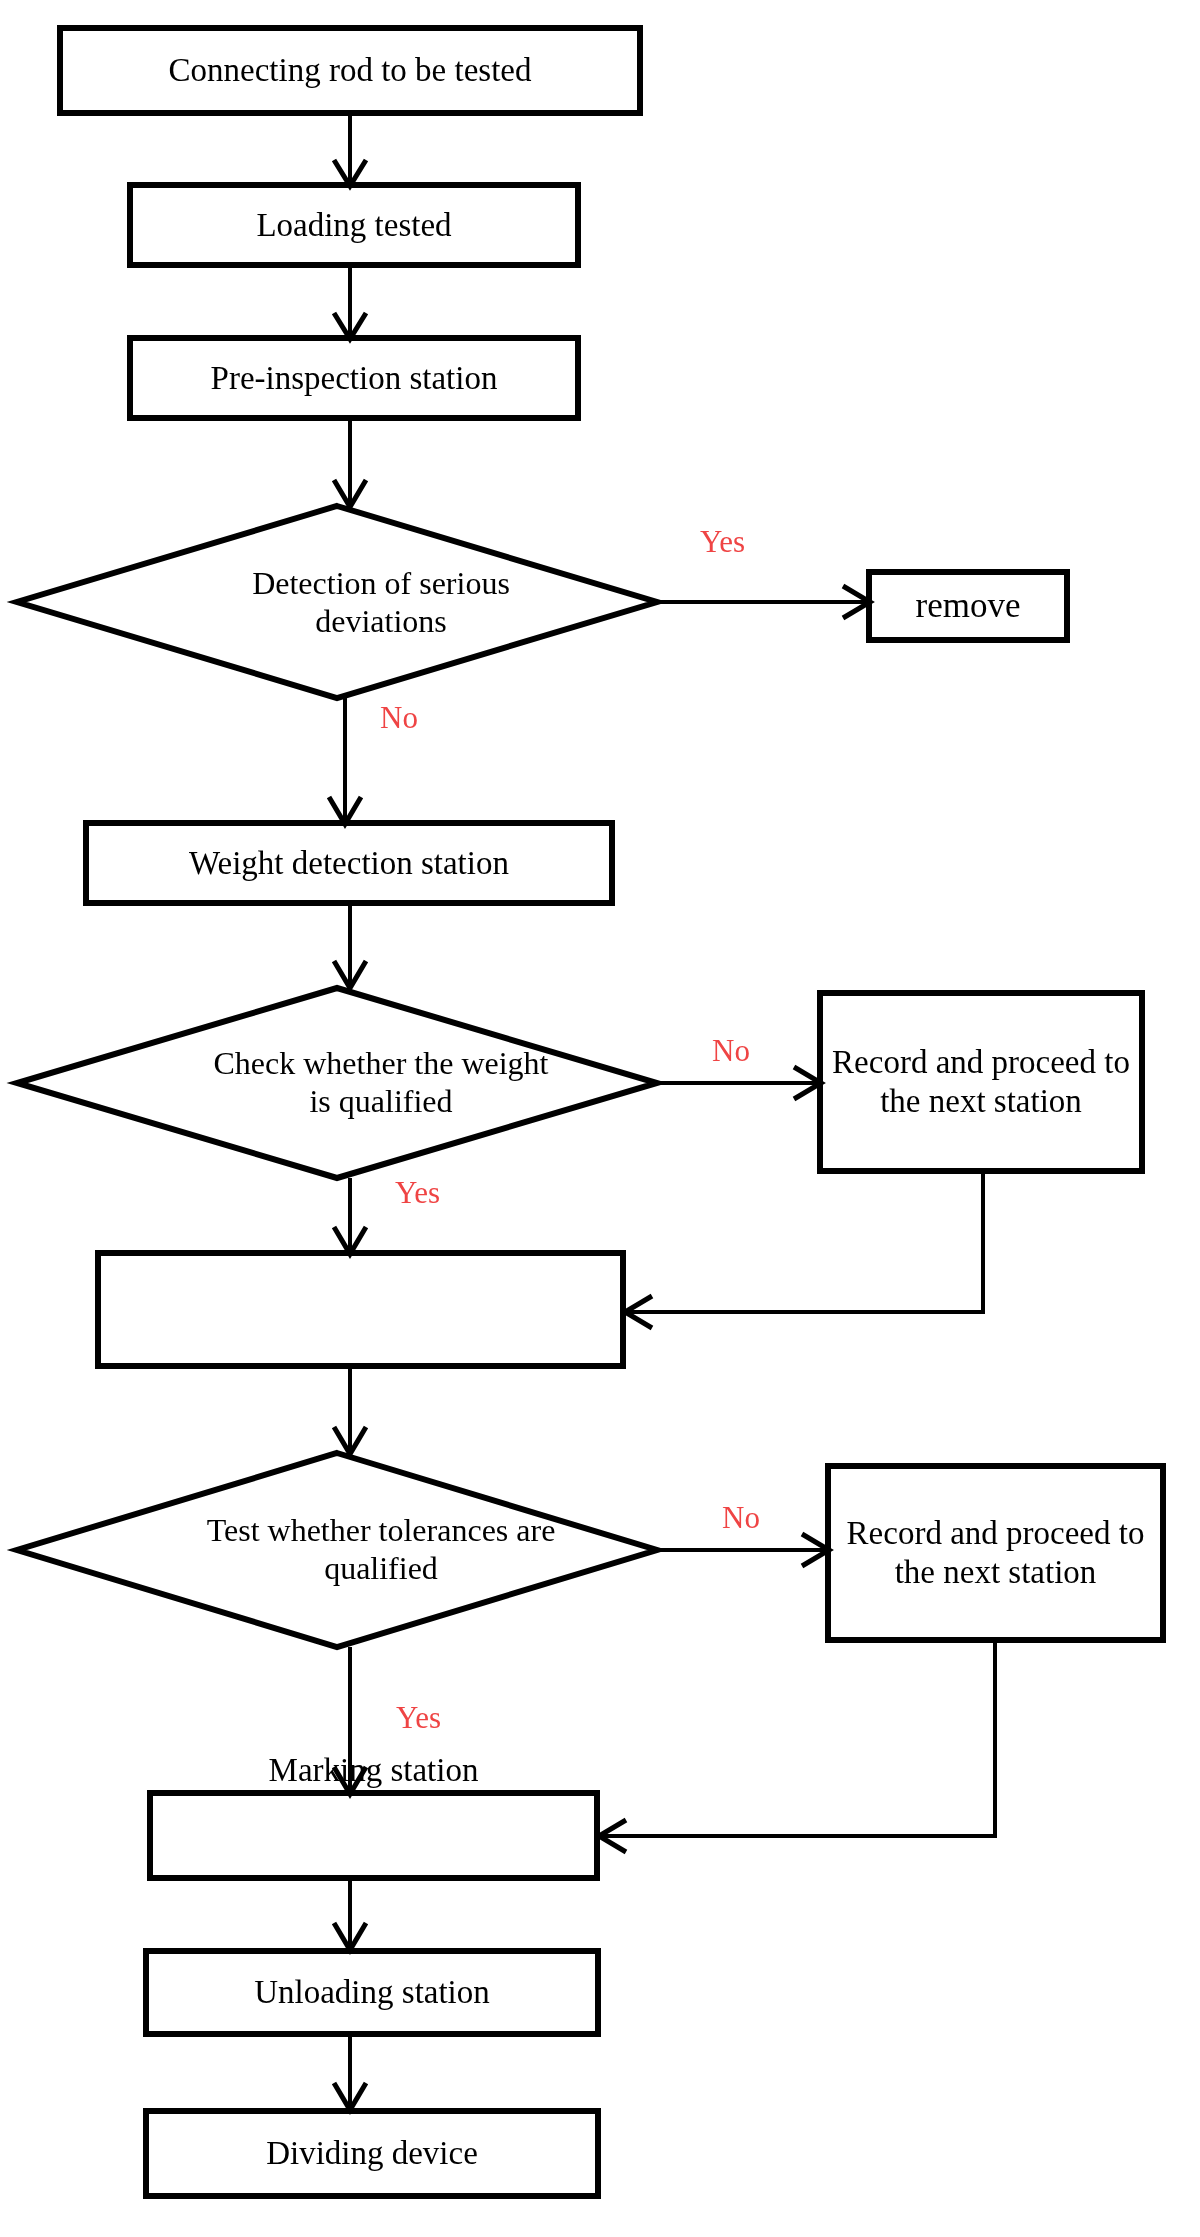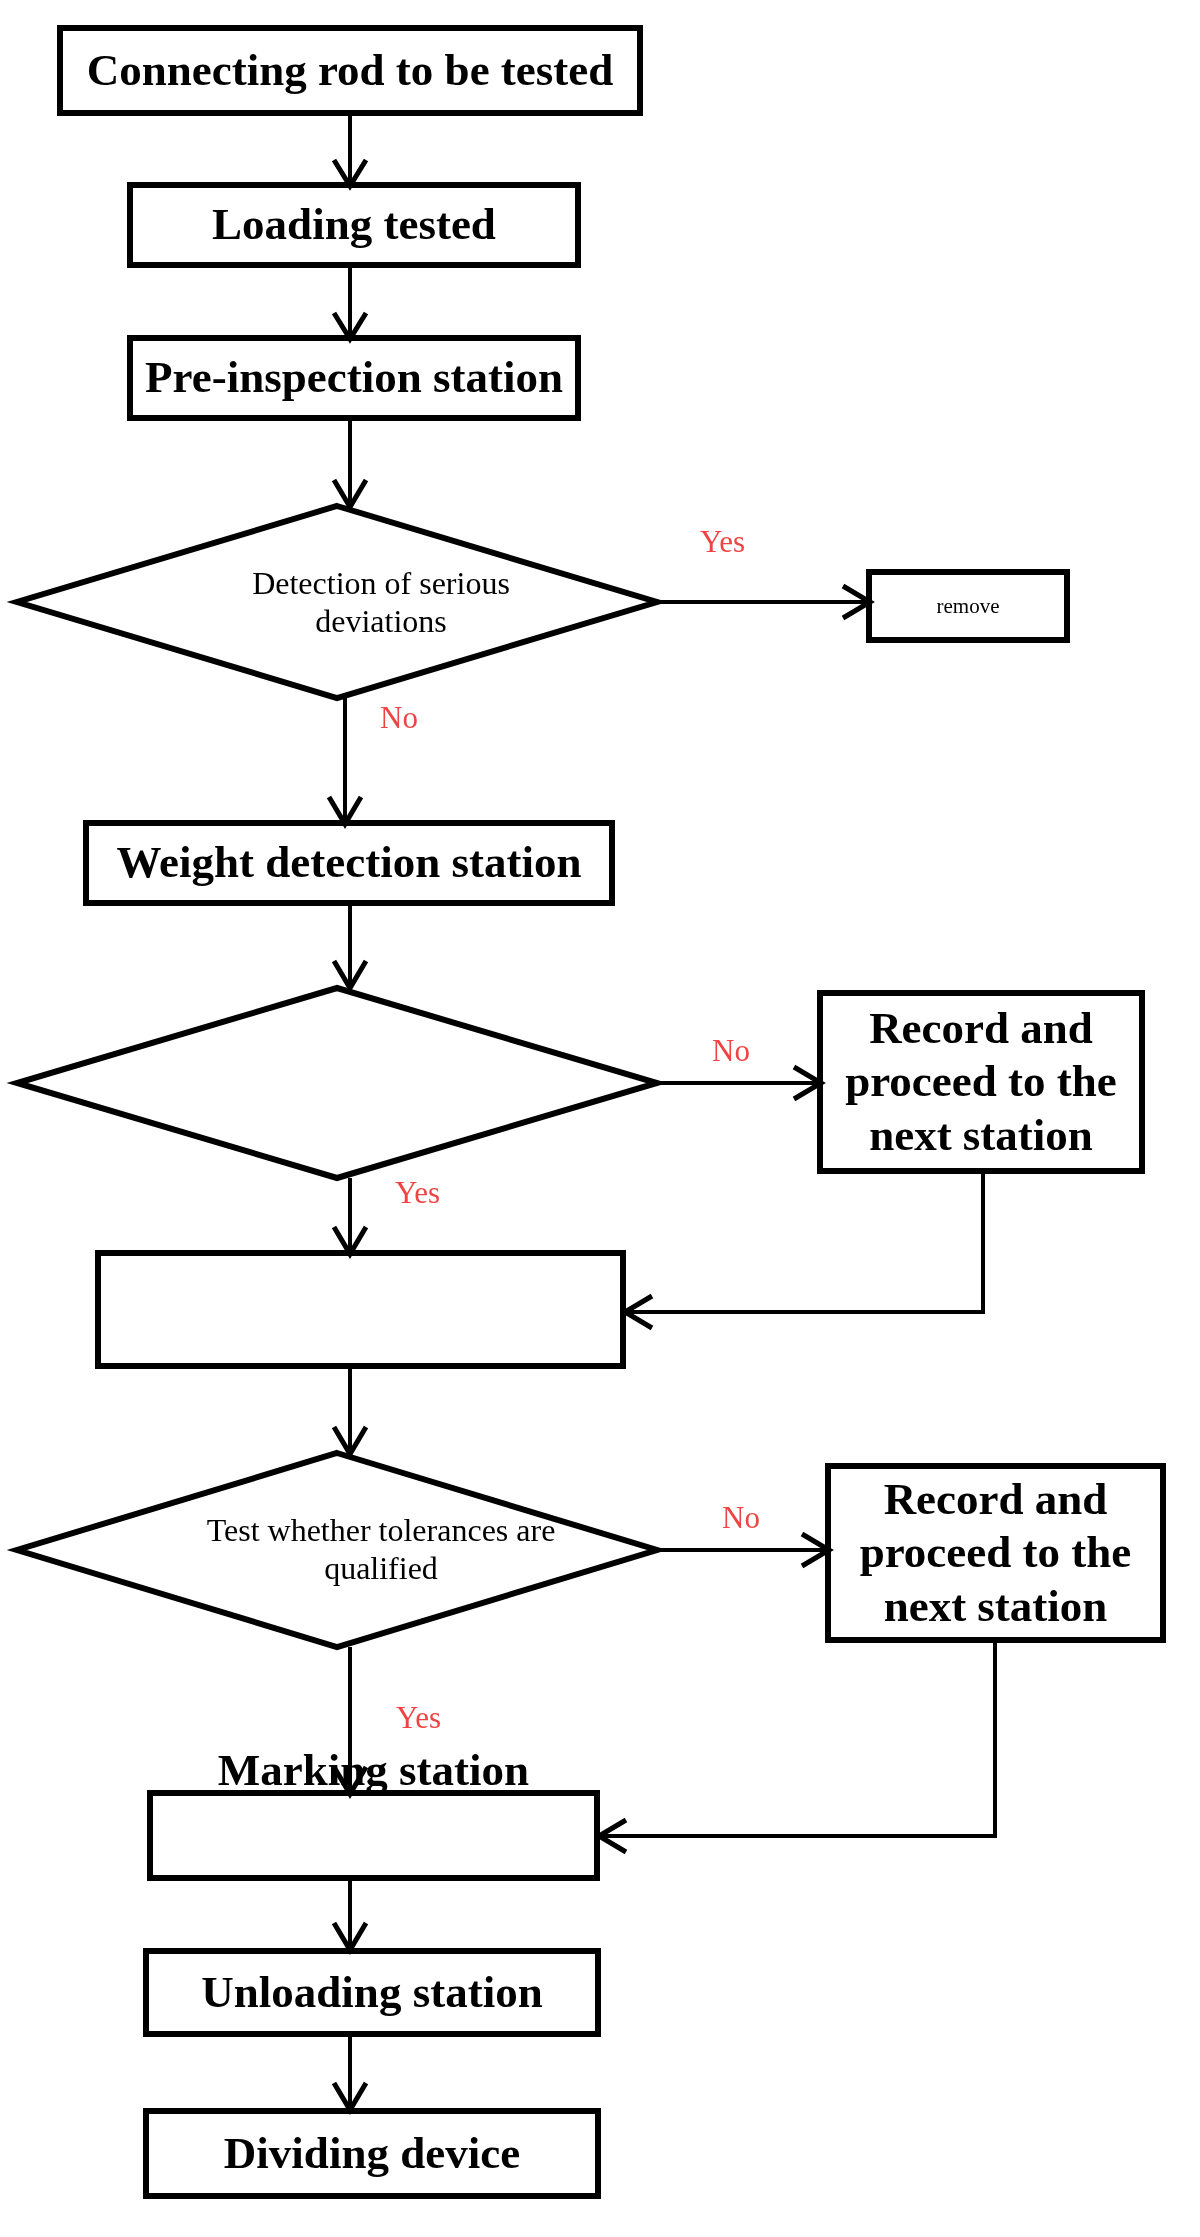--- a/index.html
+++ b/index.html
@@ -35,23 +35,23 @@
     pointer-events: none;
     font-family: "Liberation Serif", "DejaVu Serif", serif;
   }
   .edge-label {
     position: absolute;
     color: #ef4444;
     font-size: 31px;
     font-family: "Liberation Serif", "DejaVu Serif", serif;
     white-space: nowrap;
   }
-  .proc-label  { font-size: 45px; font-weight: bold; }
+  .proc-label  { font-size: 33px; }
   .dec-label   { font-size: 32px; margin-left: 44px; }
-  .small-label { font-size: 21px; }
+  .small-label { font-size: 35px; }
 </style>
 </head>
 <body>
 
 <div id="flowchart-canvas">
 
   <svg id="flow-svg" viewBox="0 0 1200 2237">
 
     <rect x="60" y="28" width="580" height="85" fill="#ffffff" stroke="#000000" stroke-width="6"></rect>
 
@@ -128,20 +128,21 @@
   <div class="node-label proc-label" style="left:130px; top:185px; width:448px; height:80px;">Loading tested</div>
 
   <div class="node-label proc-label" style="left:130px; top:338px; width:448px; height:80px;">Pre-inspection station</div>
 
   <div class="node-label dec-label" style="left:157px; top:560px; width:360px; height:86px;">Detection of serious deviations</div>
 
   <div class="node-label small-label" style="left:869px; top:572px; width:198px; height:68px;">remove</div>
 
   <div class="node-label proc-label" style="left:86px; top:823px; width:526px; height:80px;">Weight detection station</div>
 
+  <div class="node-label dec-label" style="left:157px; top:1040px; width:360px; height:86px;">Check whether the weight is qualified</div>
 
   <div class="node-label proc-label" style="left:828px; top:993px; width:306px; height:178px;">Record and proceed to the next station</div>
 
 
   <div class="node-label dec-label" style="left:147px; top:1507px; width:380px; height:86px;">Test whether tolerances are qualified</div>
 
   <div class="node-label proc-label" style="left:838px; top:1466px; width:315px; height:174px;">Record and proceed to the next station</div>
 
   <div class="node-label proc-label" style="left:150px; top:1728px; width:447px; height:85px;text-align:center;">Marking station</div>
 

